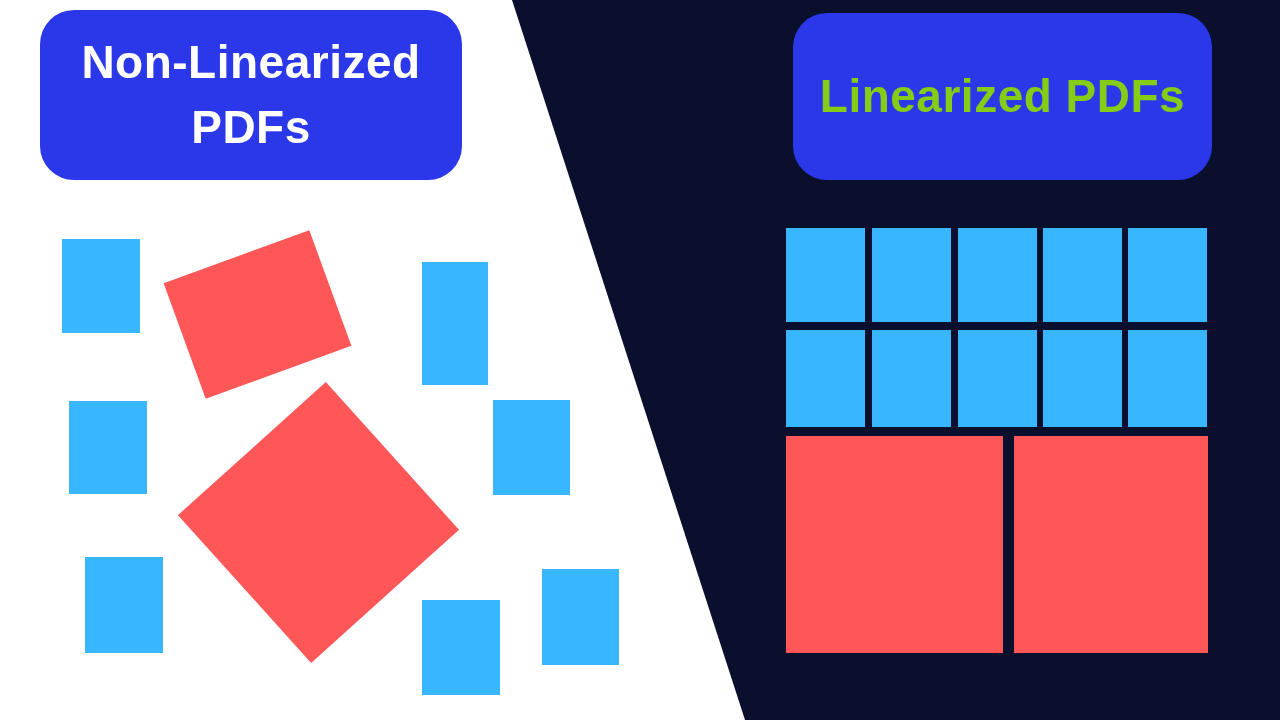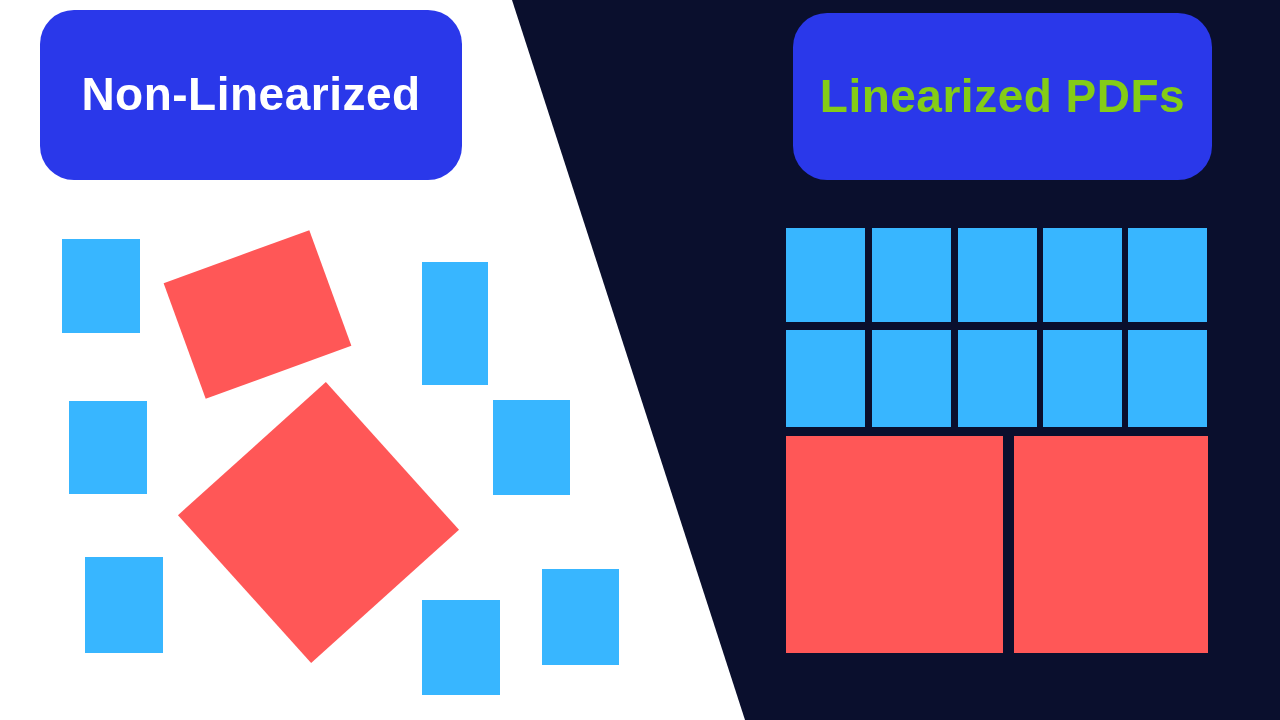--- a/index.html
+++ b/index.html
@@ -83,19 +83,20 @@
       <div class="shape" style="left: 872px; top: 330px; width: 79px; height: 97px; background: rgb(56, 182, 255);"></div>
       <div class="shape" style="left: 958px; top: 330px; width: 79px; height: 97px; background: rgb(56, 182, 255);"></div>
       <div class="shape" style="left: 1043px; top: 330px; width: 79px; height: 97px; background: rgb(56, 182, 255);"></div>
       <div class="shape" style="left: 1128px; top: 330px; width: 79px; height: 97px; background: rgb(56, 182, 255);"></div>
       <div class="shape" style="left: 786px; top: 436px; width: 217px; height: 217px; background: rgb(255, 87, 87);"></div>
       <div class="shape" style="left: 1014px; top: 436px; width: 194px; height: 217px; background: rgb(255, 87, 87);"></div>
     </div>
 
   <div class="badge badge-left" id="badge-left" style="background: rgb(42, 56, 234); color: rgb(255, 255, 255); text-align: center;">
     <span>Non-Linearized</span>
+    <span>PDFs</span>
   </div>
 
   <div class="badge badge-right" id="badge-right" style="background: rgb(42, 56, 234); color: #84cc16;">
     <span>Linearized PDFs</span>
   </div>
 
 </div>
 
 </body></html>

